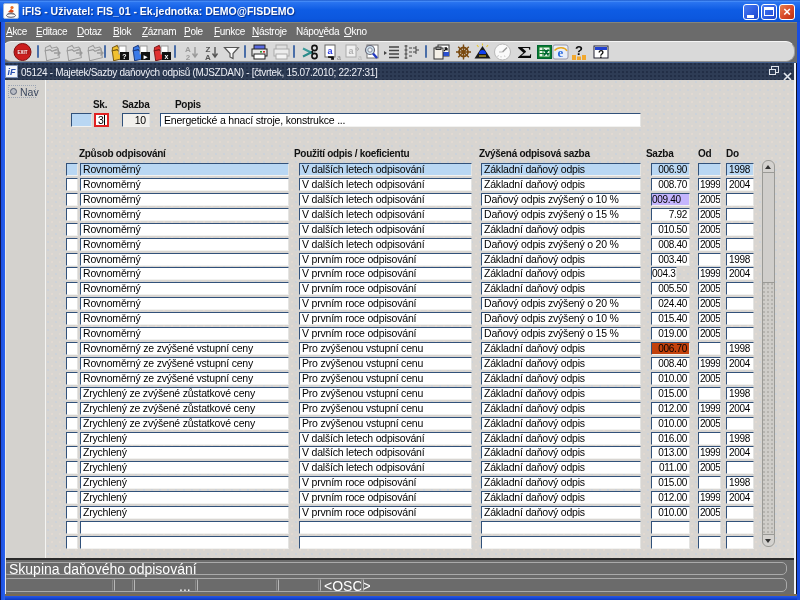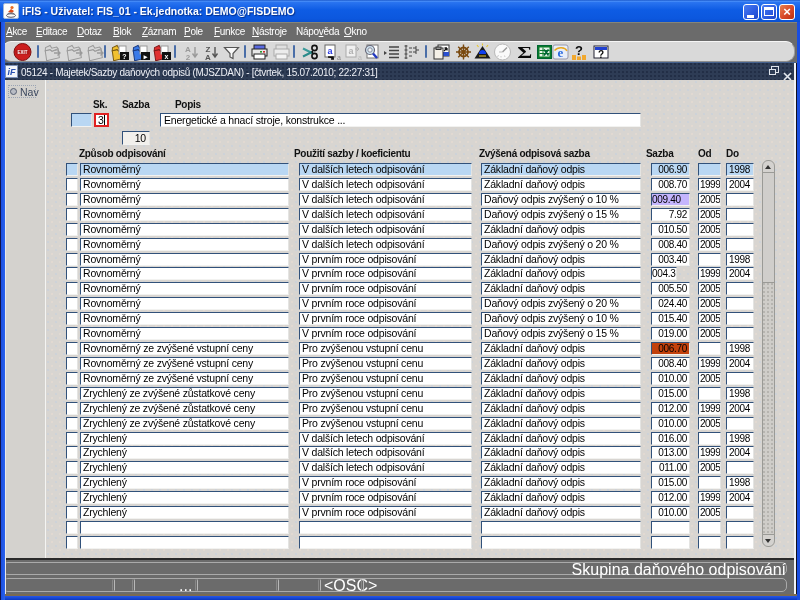--- a/index.html
+++ b/index.html
@@ -36,21 +36,21 @@
 #navtab{left:8px;top:85px;width:28px;height:13px;border:1px dotted #9aa4b4;}
 #navico{left:10px;top:88px;width:7px;height:7px;border-radius:50%;background:#b8bcc4;border:1px solid #555e70;}
 #navtxt{left:20px;top:86px;font-size:10.5px;color:#3c485e;}
 .lbl{position:absolute;font-size:10px;font-weight:bold;color:#111;letter-spacing:-0.3px;}
 .fld{position:absolute;font-size:10.5px;color:#000;line-height:11px;letter-spacing:-0.2px;
  border-top:1px solid #31517a;border-left:1px solid #31517a;border-bottom:1px solid #f2f2f0;border-right:1px solid #e4e4e2;
  white-space:nowrap;overflow:hidden;}
 #sbar{left:762px;top:160px;width:13px;height:387px;}
 .sb{position:absolute;left:0;width:13px;background:#d4d2cf;border:1px solid #9a9a96;}
 #sb1,#sb2{position:absolute;background:#6b6b6b;}
-.pill{position:absolute;border:1px solid #aaa;border-radius:5px;color:#fff;font-size:16px;text-align:right;}
+.pill{position:absolute;border:1px solid #aaa;border-radius:5px;color:#fff;font-size:14px;}
 .psep{position:absolute;top:0;bottom:0;width:3px;border-left:1px solid #888;border-right:1px solid #b8b8b8;border-radius:2px;}
 </style></head>
 <body>
 <div class="abs" id="tbar"></div>
 <div class="abs" id="tico"><svg width="14" height="14" viewBox="0 0 14 14">
       <circle cx="8" cy="3.5" r="1.6" fill="#e86820"></circle>
       <path d="M4 8 L7 5 L10 7 L8 9 Z" fill="#e04818"></path>
       <path d="M3.5 10 C5 8.5 9 8.5 10.5 10" stroke="#888" fill="none"></path>
       <ellipse cx="7" cy="11.5" rx="4.5" ry="1.8" fill="none" stroke="#556"></ellipse>
     </svg></div>
@@ -260,24 +260,24 @@
 <div class="abs" id="canvas"></div>
 <div class="abs" id="strip"></div>
 <div class="abs" id="navtab"></div>
 <div class="abs" id="navico"></div>
 <div class="abs" id="navtxt">Nav</div>
 <div class="lbl" style="left:93px;top:99px;">Sk.</div>
 <div class="lbl" style="left:122px;top:99px;">Sazba</div>
 <div class="lbl" style="left:162px;top:99px;padding-left:13px;">Popis</div>
 <div class="fld" style="left:71px;top:113px;width:21px;height:14px;background:#b9d7f3;"></div>
 <div class="fld" style="left:94px;top:113px;width:15px;height:14px;border:2px solid #e02222;background:#fff;padding-left:2px;">3<span style="display:inline-block;width:1px;height:10px;background:#000;vertical-align:-1px;"></span></div>
-<div class="fld" style="left:122px;top:113px;width:28px;height:14px;background:#f2f0ec;text-align:right;padding-right:3px;line-height:12px;margin-top:18px;">10</div>
+<div class="fld" style="left:122px;top:113px;width:28px;height:14px;background:#f2f0ec;text-align:right;padding-right:3px;line-height:12px;">10</div>
 <div class="fld" style="left:160px;top:113px;width:481px;height:14px;background:#fff;padding-left:3px;line-height:12px;">Energetické a hnací stroje, konstrukce ...</div>
 <div class="lbl" style="left:79px;top:148px;">Způsob odpisování</div>
-<div class="lbl" style="left:294px;top:148px;">Použití sazby / koeficientu</div>
+<div class="lbl" style="left:294px;top:148px;">Použití odpis / koeficientu</div>
 <div class="lbl" style="left:479px;top:148px;">Zvýšená odpisová sazba</div>
 <div class="lbl" style="left:646px;top:148px;">Sazba</div>
 <div class="lbl" style="left:698px;top:148px;">Od</div>
 <div class="lbl" style="left:726px;top:148px;">Do</div>
 <div class="fld" style="left:66px;top:163px;width:12px;height:13px;background:#b9d7f3;padding-left:2px;"></div>
 <div class="fld" style="left:80px;top:163px;width:209px;height:13px;background:#b9d7f3;padding-left:2px;">Rovnoměrný</div>
 <div class="fld" style="left:299px;top:163px;width:173px;height:13px;background:#b9d7f3;padding-left:2px;">V dalších letech odpisování</div>
 <div class="fld" style="left:481px;top:163px;width:160px;height:13px;background:#b9d7f3;padding-left:2px;">Základní daňový odpis</div>
 <div class="fld" style="left:651px;top:163px;width:39px;height:13px;background:#b9d7f3;padding-right:2px;text-align:right;font-size:10px;letter-spacing:-0.3px;">006.90</div>
 <div class="fld" style="left:698px;top:163px;width:23px;height:13px;background:#b9d7f3;padding-left:1px;font-size:10px;letter-spacing:-0.5px;"></div>

